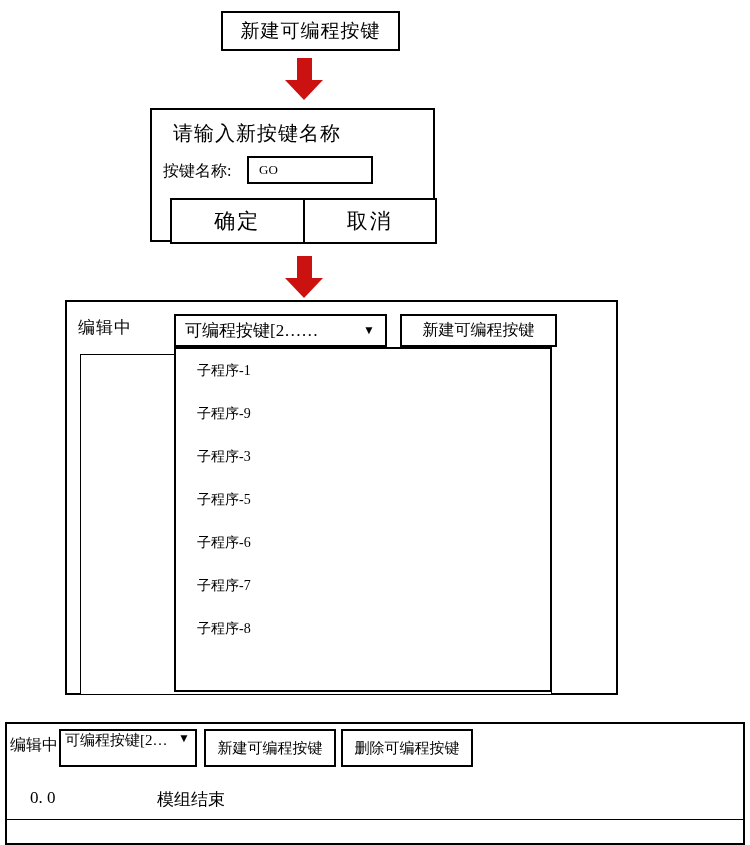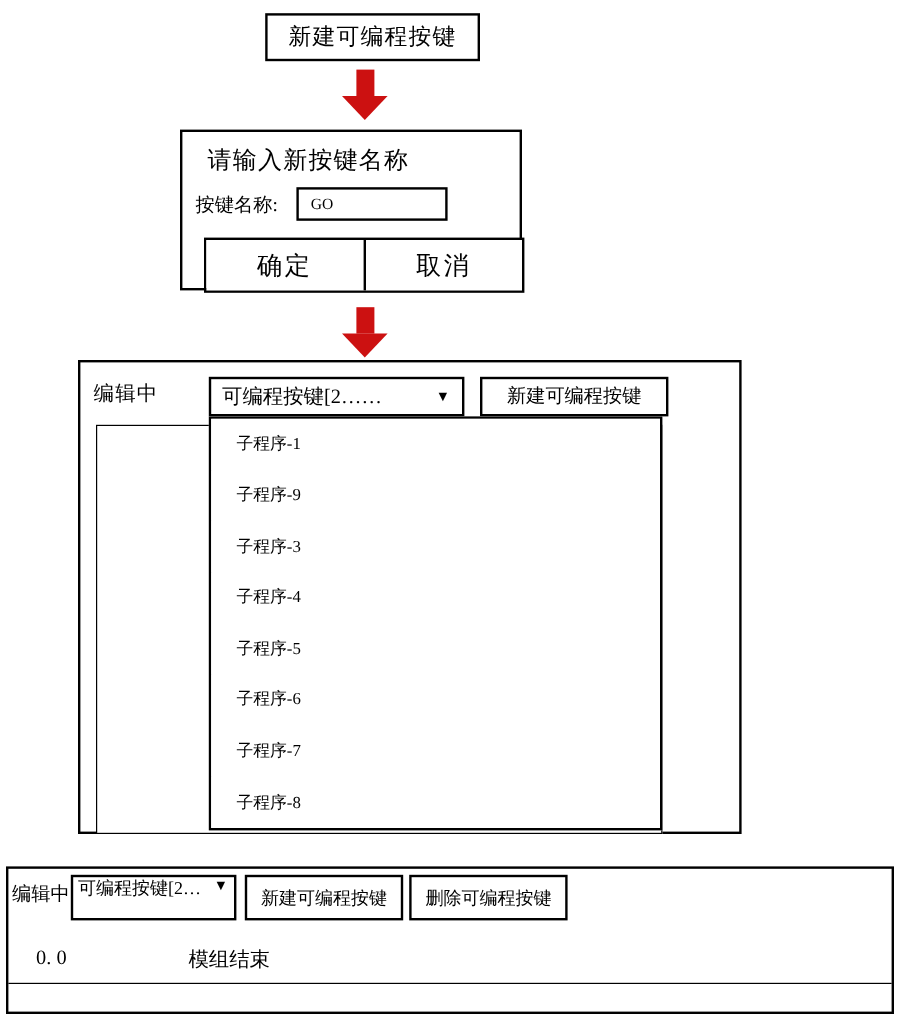--- a/index.html
+++ b/index.html
@@ -120,21 +120,20 @@
     <div class="inner-rect"></div>
     <div class="panel-combo">
       <span class="combo-text">可编程按键[2……</span>
       <span class="combo-caret">▼</span>
     </div>
     <div class="panel-new-btn">新建可编程按键</div>
     <div class="dropdown-list">
       <div class="dropdown-option">子程序-1</div>
       <div class="dropdown-option">子程序-9</div>
       <div class="dropdown-option">子程序-3</div>
-      <div class="dropdown-option">子程序-4</div>
       <div class="dropdown-option">子程序-5</div>
       <div class="dropdown-option">子程序-6</div>
       <div class="dropdown-option">子程序-7</div>
       <div class="dropdown-option">子程序-8</div>
     </div>
   </div>
 
   <div class="abs bottom-panel">
     <span class="bp-status">编辑中</span>
     <div class="bp-combo">

